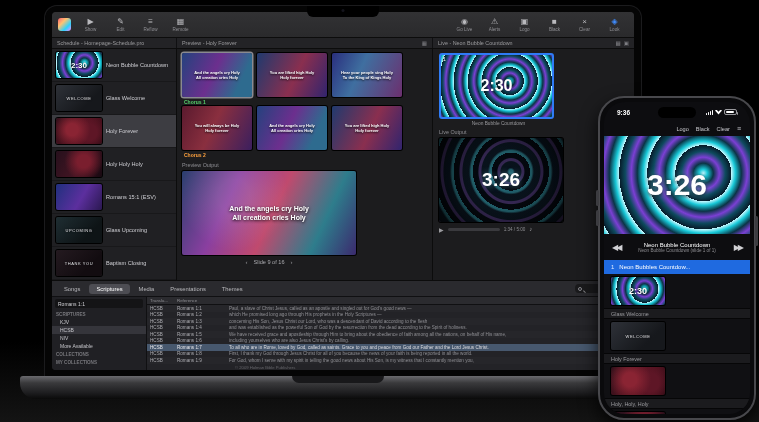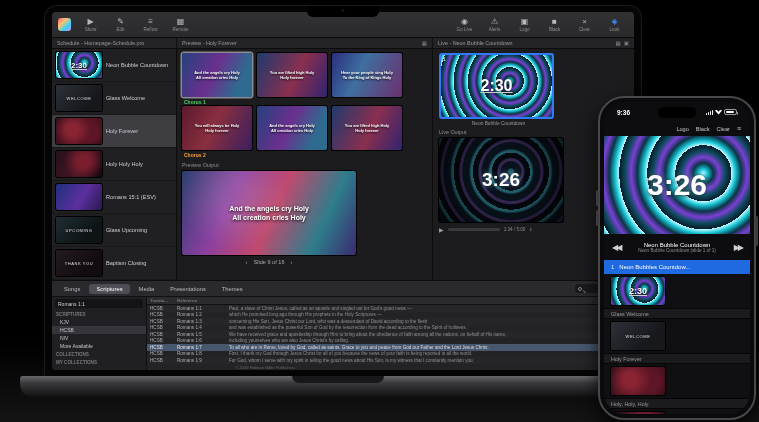--- a/index.html
+++ b/index.html
@@ -182,21 +182,21 @@
   .ph-thumbrow { height:34px; display:flex; align-items:center; padding:0 7px; background:#101013; }
   .ph-thumb { width:54px; height:28px; border-radius:2px; overflow:hidden; display:flex;
     align-items:center; justify-content:center; box-shadow:0 0 0 1px #000; }
   .ph-thumb .sch-time { font-size:9px; }
   .ph-header { height:11px; background:#1b1b1e; border-top:1px solid #060607;
     border-bottom:1px solid #060607; display:flex; align-items:center; padding:0 7px;
     font-size:5.4px; color:#9a9a9e; }
 
   
   .art-neon { background:repeating-radial-gradient(circle at 62% 42%,
-      #bff7ff 0px, #18c9d8 2px, #0b3446 5px, #7b3fd4 8px, #0e4a5e 11px, #071c2a 14px);text-decoration:underline; }
+      #bff7ff 0px, #18c9d8 2px, #0b3446 5px, #7b3fd4 8px, #0e4a5e 11px, #071c2a 14px); }
   .art-neon-lg { background:repeating-radial-gradient(circle at 68% 38%,
       #c8f8ff 0px, #18c9d8 4px, #0b3446 10px, #7b3fd4 16px, #0e4a5e 22px, #071c2a 28px); }
   .art-liveout { background:
       radial-gradient(circle at 50% 50%, rgba(0,0,0,0) 35%, rgba(0,0,0,.65) 100%),
       repeating-radial-gradient(circle at 58% 40%, rgba(40,190,215,.4) 0 2px,
       rgba(8,18,28,.95) 4px 10px, rgba(100,60,180,.35) 11px 13px, rgba(4,8,14,.97) 14px 19px); }
   .art-welcome { background:linear-gradient(135deg,#2e3138,#16181c 70%); }
   .art-upcoming { background:linear-gradient(135deg,#1f2e33,#0e1416 70%); }
   .art-thanks { background:linear-gradient(135deg,#241a20,#120c10 70%); }
   .art-holy1 { background:radial-gradient(circle at 35% 45%, #8a2433 0 18%, rgba(0,0,0,0) 55%),

